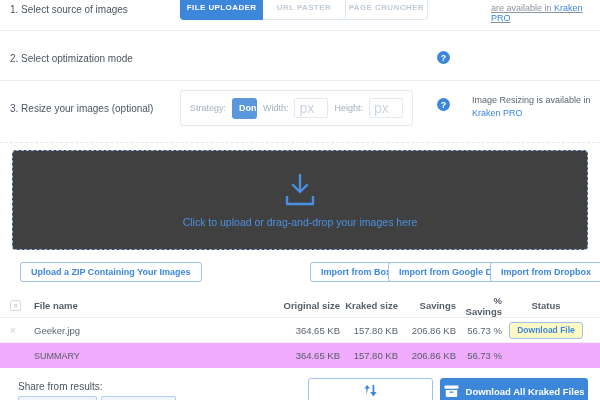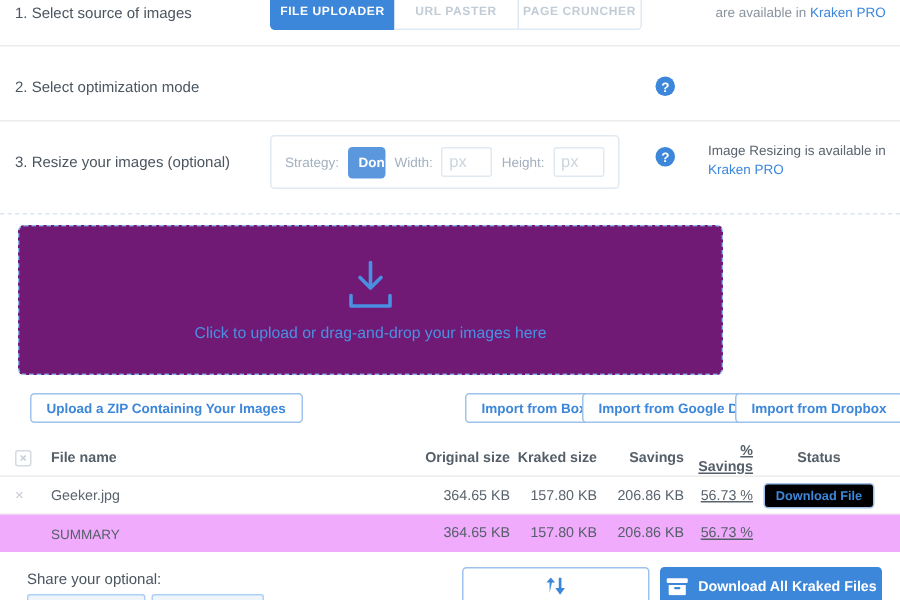--- a/index.html
+++ b/index.html
@@ -42,30 +42,30 @@
   }
   .panel-label { font-size:9px; color:#a3b1bf; white-space:nowrap; }
   .strategy-btn {
     display:flex; align-items:center; background:#5b97dd; color:#fff;
     border-radius:3px; height:21px; font-size:9px; font-weight:bold;
     cursor:pointer; overflow:hidden; white-space:nowrap;
   }
   .strategy-btn .txt { padding:0 7px; }
   .dim-input {
     width:34px; height:20px; border:1px solid #e2eaf1; border-radius:2px;
-    font-size:11px; padding:0 4px; color:#6a7683; font-family:"Liberation Sans", sans-serif;
+    font-size:14px; padding:0 4px; color:#6a7683; font-family:"Liberation Sans", sans-serif;
   }
   .dim-input::placeholder { color:#ccd5de; }
 
   
   .dropzone {
-    position:absolute; left:12px; top:150px; width:470px; height:100px;
+    position:absolute; left:12px; top:150px; width:576px; height:100px;
     border:1px dashed #8fb7e8; border-radius:4px;
     display:flex; flex-direction:column; align-items:center; justify-content:center;
-    gap:9px; cursor:pointer; background:#701a75;
+    gap:9px; cursor:pointer; background:#404040;
   }
   .drop-text { font-size:10.5px; color:#4a90e2; }
 
   .btn-outline {
     position:absolute; display:flex; align-items:center; justify-content:center; gap:5px;
     background:#fff; border:1px solid #9ec2ec; border-radius:3px;
     color:#3d87db; font-size:9px; font-weight:bold; height:20px;
     padding:0 10px; cursor:pointer; white-space:nowrap;
   }
 
@@ -78,25 +78,25 @@
   .col-check { width:16px; color:#c4ccd4; font-size:10px; }
   .check-sq {
     width:11px; height:11px; border:1px solid #d3dae1; border-radius:2px;
     display:flex; align-items:center; justify-content:center; font-size:8px; color:#c4ccd4;
     cursor:pointer;
   }
   .col-file { flex:1; padding-left:8px; }
   .col-orig { width:78px; text-align:right; }
   .col-kraked { width:58px; text-align:right; }
   .col-sav { width:58px; text-align:right; }
-  .col-pct { width:46px; text-align:right;text-decoration:underline; }
+  .col-pct { width:46px; text-align:right; }
   .col-status { width:88px; text-align:center; }
   .dl-btn {
     display:inline-flex; align-items:center; justify-content:center;
-    border:1px solid #9ec2ec; border-radius:3px; background:#000000;
+    border:1px solid #9ec2ec; border-radius:3px; background:#fef9c3;
     color:#3d87db; font-size:8.5px; font-weight:bold; height:17px; padding:0 7px;
     cursor:pointer; white-space:nowrap;
   }
 
   
   .share-label { position:absolute; left:18px; top:381px; font-size:10px; color:#4b5560; }
   .share-stub {
     position:absolute; top:396px; height:14px; border:1px solid #aed0f2;
     background:#eef5fd; border-radius:2px; cursor:pointer;
   }
@@ -112,21 +112,21 @@
 <body>
 
 <div id="app">
 
   <div class="step-label" style="left:10px; top:4px;">1. Select source of images</div>
   <div class="seg" style="left:180px; top:-6px; width:248px; height:26px;">
     <div class="tab active" style="flex:1">FILE UPLOADER</div>
     <div class="tab disabled" style="flex:1">URL PASTER</div>
     <div class="tab disabled" style="flex:1">PAGE CRUNCHER</div>
   </div>
-  <div class="note" style="left:477px; top:3px;">
+  <div class="note" style="left:491px; top:3px;text-decoration:underline;">
     <span>are available in</span>
     <span class="pro-link">Kraken PRO</span>
   </div>
   <div class="divider" style="top:30px;"></div>
 
   <div class="step-label" style="left:10px; top:53px;">2. Select optimization mode</div>
   <div class="help-dot" style="left:437px; top:51px;">?</div>
   <div class="divider" style="top:80px;"></div>
 
   <div class="step-label" style="left:10px; top:103px;">3. Resize your images (optional)</div>
@@ -187,21 +187,21 @@
       <div class="col-check"></div>
       <div class="col-file" style="font-size:9px;">SUMMARY</div>
       <div class="col-orig">364.65 KB</div>
       <div class="col-kraked">157.80 KB</div>
       <div class="col-sav">206.86 KB</div>
       <div class="col-pct">56.73 %</div>
       <div class="col-status"></div>
     </div>
   </div>
 
-  <div class="share-label">Share your optional:</div>
+  <div class="share-label">Share from results:</div>
   <div class="share-stub" style="left:18px; width:79px;"></div>
   <div class="share-stub" style="left:101px; width:75px;"></div>
 
   <button class="footer-btn save">
     <svg width="15" height="12" viewBox="0 0 15 12">
       <path d="M4 12 V4 H1.5 L4.9 0 L8.3 4 H5.8" fill="#3d87db" transform="scale(0.85)"></path>
       <path d="M9.5 0 V7 H7.2 L10.4 11.5 L13.6 7 H11.3 V0 Z" fill="#3d87db"></path>
     </svg>
   </button>
   <button class="footer-btn download">

